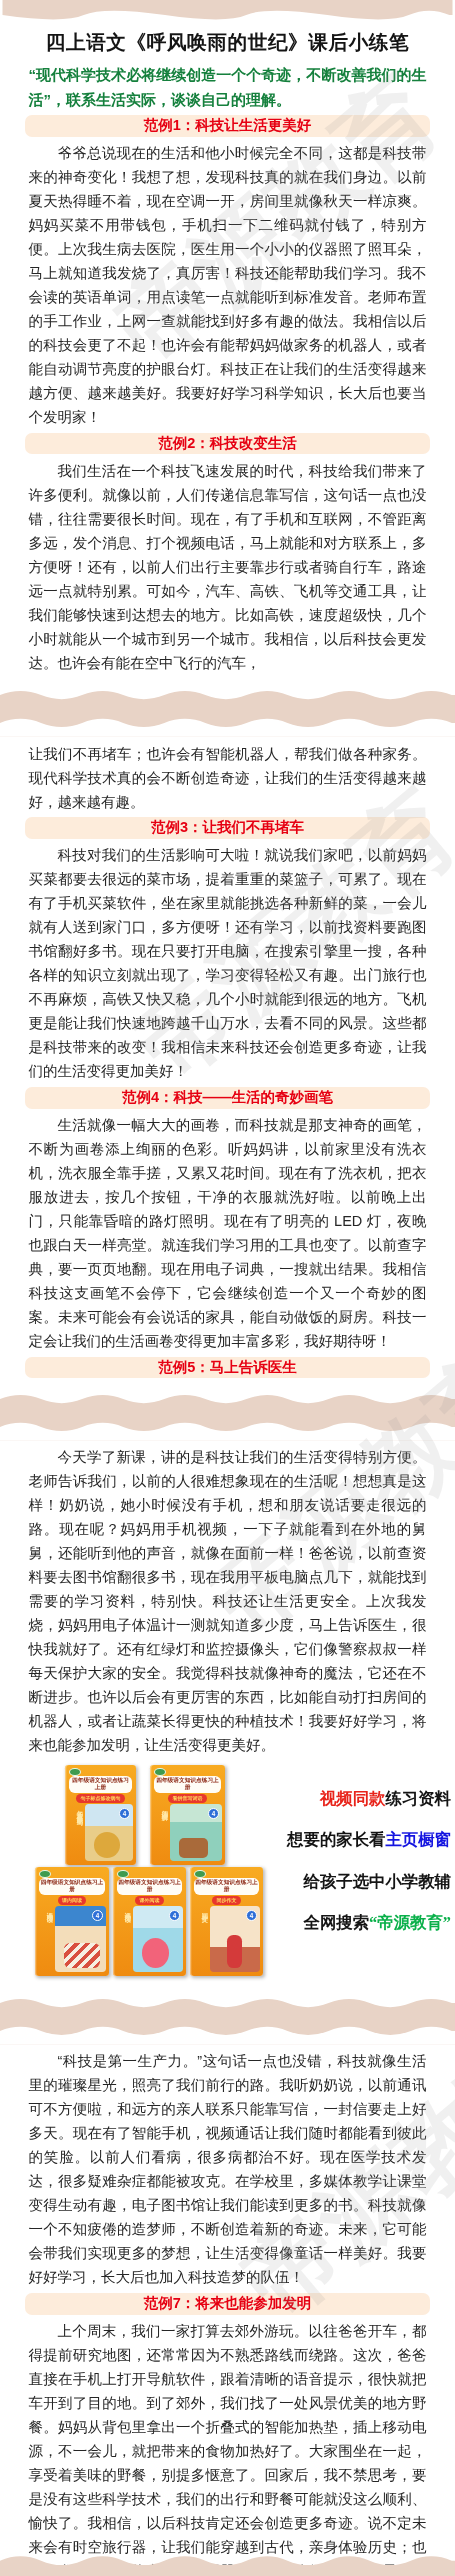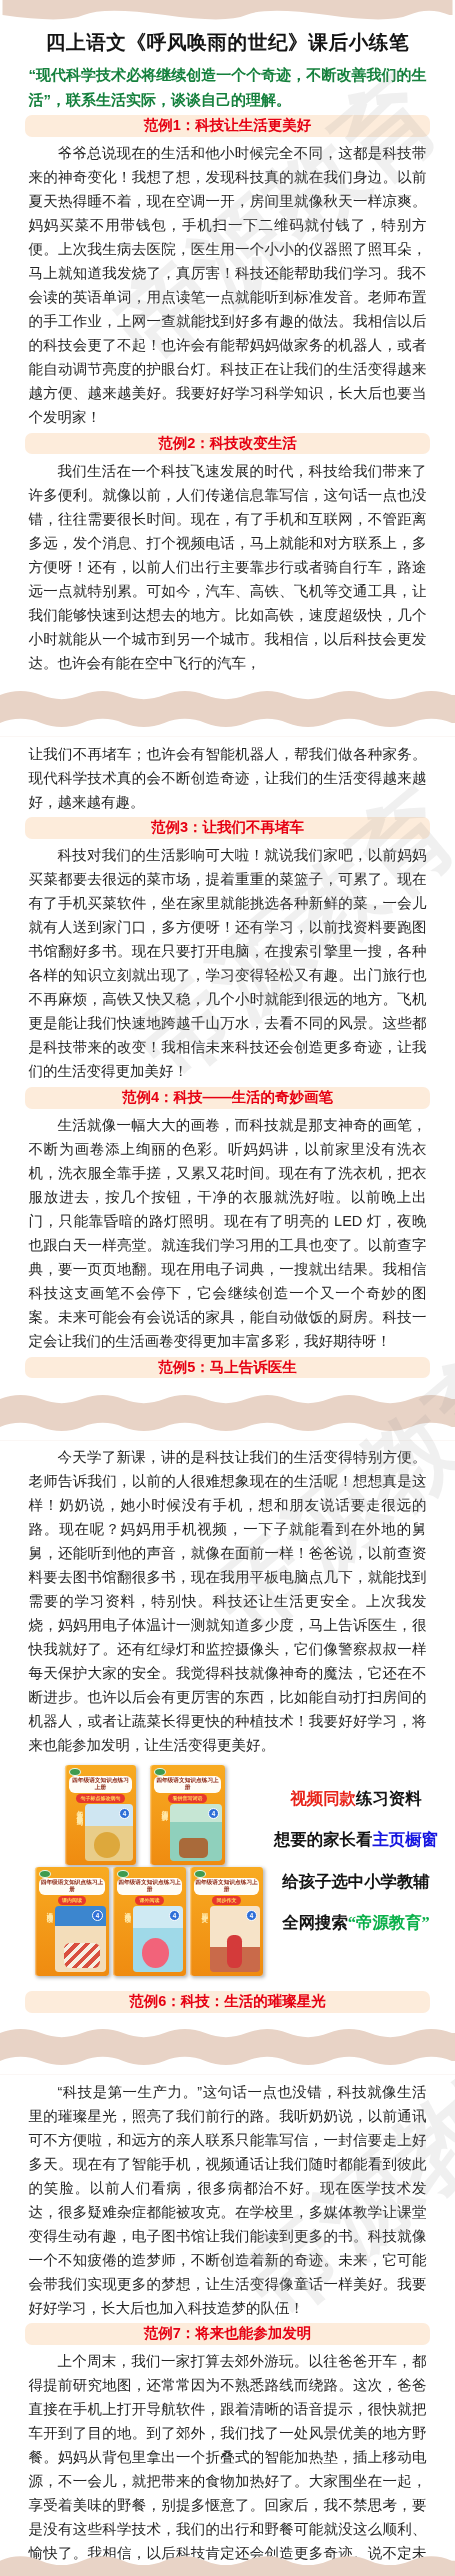--- a/index.html
+++ b/index.html
@@ -14,21 +14,21 @@
   .para{margin:4.4px 28.5px 0;font-size:14.5px;line-height:24px;color:#262626;text-align:justify;text-indent:2em;}
   .para.cont{text-indent:0;}
   .divider{margin-top:6.3px;}
   
   .wm{position:absolute;z-index:1;font-size:95px;font-weight:700;color:#8f8f8f;opacity:.13;
       transform:rotate(-40deg);white-space:nowrap;pointer-events:none;font-family:"Liberation Serif","DejaVu Serif",serif;}
   .wm1{left:89px;top:158px}.wm2{left:107px;top:873px}.wm3{left:183px;top:1429px}.wm4{left:215px;top:2112px}
   
   .promo{position:relative;height:218px;margin-top:7.6px;z-index:2;}
   .ptext{position:absolute;left:261px;top:24px;width:190px;display:flex;flex-direction:column;gap:21.5px;
-         text-align:center;font-family:"Liberation Serif","DejaVu Serif",serif;font-size:16.4px;font-weight:600;color:#141414;line-height:20px;}
+         text-align:center;font-family:"Liberation Serif","DejaVu Serif",serif;font-size:16.4px;font-weight:600;color:#141414;line-height:20px;align-items:flex-end;}
   .seg-red{color:#e8231a}.seg-blue{color:#1515e0}.seg-green{color:#0ab04a}
   
   .book{position:absolute;border-radius:3.2px;background:linear-gradient(180deg,#f8ab22,#ef8b10);
         box-shadow:1.3px 1.9px 3.8px rgba(0,0,0,.28), inset 1.3px 0 0 rgba(255,255,255,.4);}
   .b1{left:65px;top:0;width:71px;height:100px;}
   .b2{left:150px;top:0;width:75px;height:100px;}
   .b3{left:35px;top:102px;width:74px;height:109px;}
   .b4{left:113px;top:102px;width:73px;height:109px;}
   .b5{left:190px;top:102px;width:73px;height:109px;}
   .leaf{position:absolute;left:4.4px;top:3.2px;width:10px;height:6.3px;border-radius:50%;background:#3f9b4f;border:0.6px solid #e8f7e8;}
@@ -143,21 +143,20 @@
     </div>
 
     <div class="ptext">
       <div><span class="seg-red">视频同款</span><span>练习资料</span></div>
       <div><span>想要的家长看</span><span class="seg-blue">主页橱窗</span></div>
       <div><span>给孩子选中小学教辅</span></div>
       <div><span>全网搜索</span><span class="seg-green">“帝源教育”</span></div>
     </div>
   </div>
 
-  <div class="band" style="margin-top:8.9px">范例6：科技：生活的璀璨星光</div>
 
   <svg class="divider" width="455" height="56" viewBox="0 0 720 88">
     <path fill="#e8d3c6" d="M0,22 Q32.5,9 65,22 T130,22 T195,22 T260,22 T325,22 T390,22 T455,22 T520,22 T585,22 T650,22 T715,22 L720,22 L720,88 L0,88 Z"></path>
     <path fill="#ffffff" d="M0,66 Q32.5,53 65,66 T130,66 T195,66 T260,66 T325,66 T390,66 T455,66 T520,66 T585,66 T650,66 T715,66 L720,66 L720,88 L0,88 Z"></path>
   </svg>
 
   <div class="para">“科技是第一生产力。”这句话一点也没错，科技就像生活里的璀璨星光，照亮了我们前行的路。我听奶奶说，以前通讯可不方便啦，和远方的亲人联系只能靠写信，一封信要走上好多天。现在有了智能手机，视频通话让我们随时都能看到彼此的笑脸。以前人们看病，很多病都治不好。现在医学技术发达，很多疑难杂症都能被攻克。在学校里，多媒体教学让课堂变得生动有趣，电子图书馆让我们能读到更多的书。科技就像一个不知疲倦的造梦师，不断创造着新的奇迹。未来，它可能会带我们实现更多的梦想，让生活变得像童话一样美好。我要好好学习，长大后也加入科技造梦的队伍！</div>
 
   <div class="band">范例7：将来也能参加发明</div>
   <div class="para">上个周末，我们一家打算去郊外游玩。以往爸爸开车，都得提前研究地图，还常常因为不熟悉路线而绕路。这次，爸爸直接在手机上打开导航软件，跟着清晰的语音提示，很快就把车开到了目的地。到了郊外，我们找了一处风景优美的地方野餐。妈妈从背包里拿出一个折叠式的智能加热垫，插上移动电源，不一会儿，就把带来的食物加热好了。大家围坐在一起，享受着美味的野餐，别提多惬意了。回家后，我不禁思考，要是没有这些科学技术，我们的出行和野餐可能就没这么顺利、愉快了。我相信，以后科技肯定还会创造更多奇迹。说不定未来会有时空旅行器，让我们能穿越到古代，亲身体验历史；也许会发明能和动物交流的翻译器，探索动物们的奇妙世界。科技就像一把神奇的钥匙，不断为我们打开美好生活的新大门。</div>

